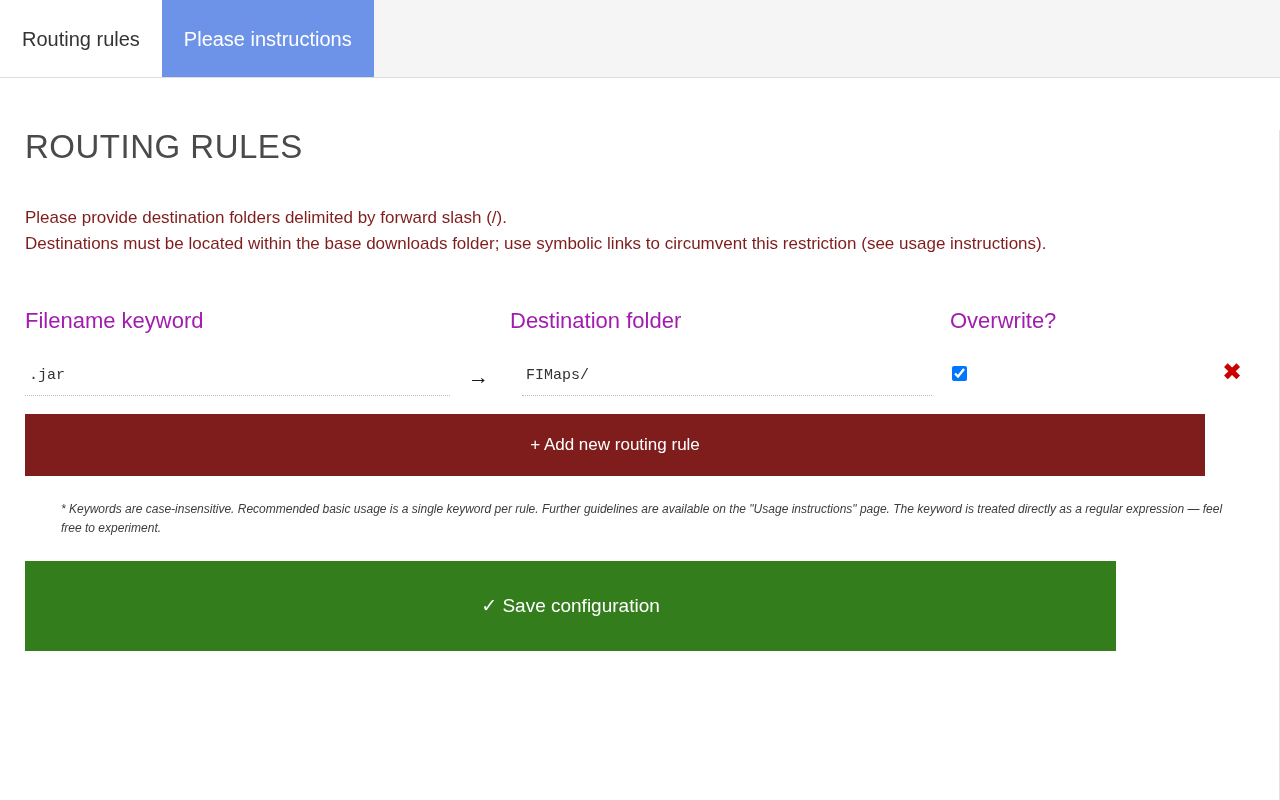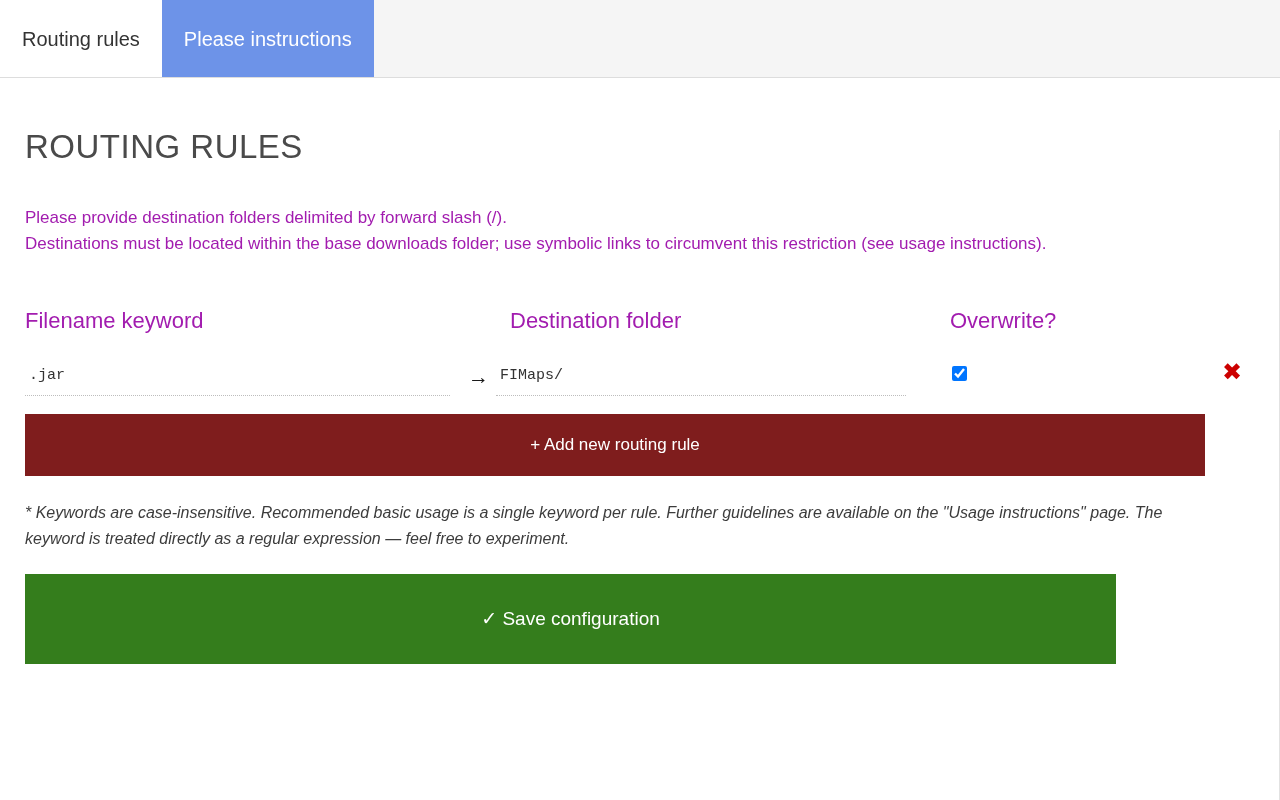--- a/index.html
+++ b/index.html
@@ -60,21 +60,21 @@
     font-weight: 400;
     color: #4a4a4a;
     letter-spacing: 0.5px;
     margin: 52px 0 0 0;
     line-height: 1;
   }
 
   .intro {
     margin-top: 42px;
     font-size: 17px;
-    color: #a21caf;
+    color: #7f1d1d;
     line-height: 1.55;
   }
   .intro div { white-space: nowrap; }
 
   h2.section-title {
     margin: 32px 0 0 0;
     font-size: 29px;
     font-weight: 400;
     color: #4a6fd0;
     line-height: 1;
@@ -114,21 +114,21 @@
     border: none;
     border-bottom: 1px dotted #bdbdbd;
     background: transparent;
     font-family: "Liberation Mono", monospace;
     font-size: 15px;
     color: #333333;
     padding: 0 4px 6px 4px;
     outline: none;
   }
   .field-keyword { left: 0; width: 425px; }
-  .field-dest { left: 471px; width: 410px; }
+  .field-dest { left: 497px; width: 410px; }
 
   .row-arrow {
     position: absolute;
     left: 443px;
     top: 4px;
     font-size: 21px;
     color: #1a1a1a;
     line-height: 1;
   }
 
@@ -169,25 +169,26 @@
     font-size: 17px;
     font-family: "Liberation Sans", sans-serif;
     cursor: pointer;
     text-align: center;
     line-height: 62px;
     padding: 0;
   }
 
   .footnote {
     margin-top: 24px;
-    font-size: 16px;
+    font-size: 12px;
     font-style: italic;
     color: #3c3c3c;
     line-height: 1.62;
     width: 1185px;
+    margin-left: 36px;
   }
 
   .btn-save {
     display: block;
     width: 1091px;
     height: 90px;
     margin-top: 22px;
     background: #347d1c;
     color: #ffffff;
     border: none;

